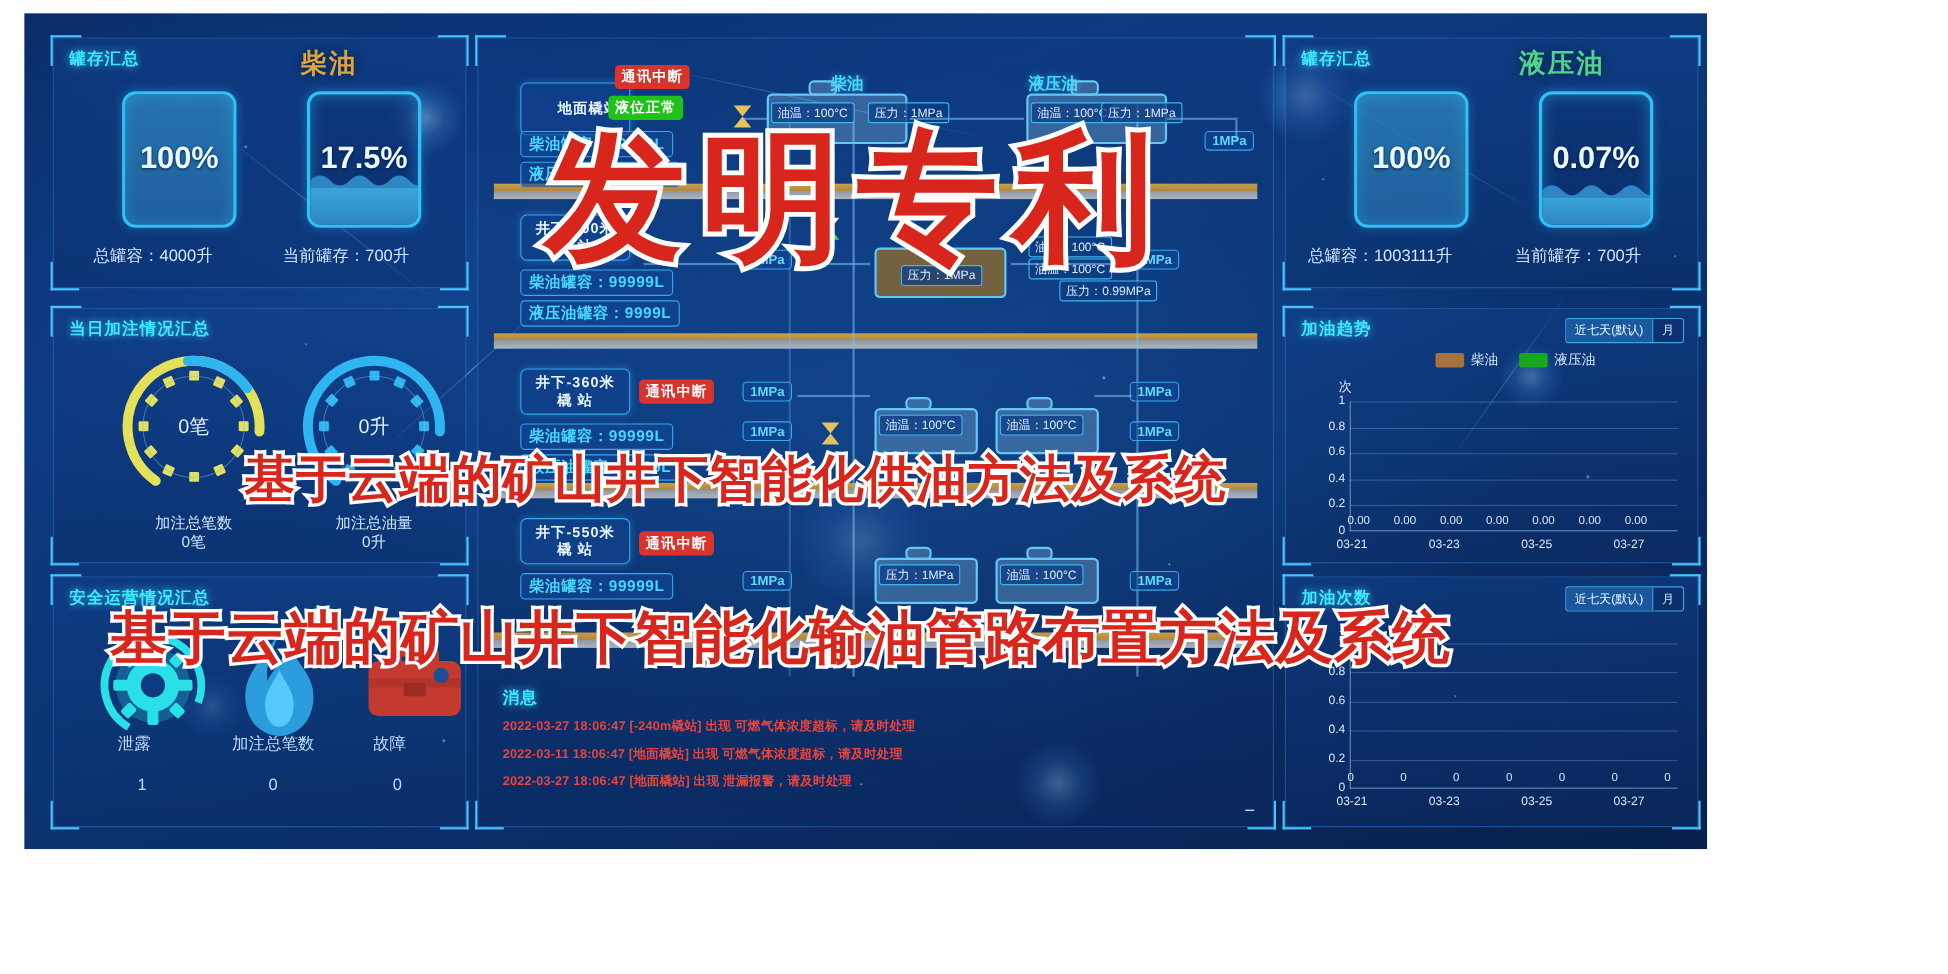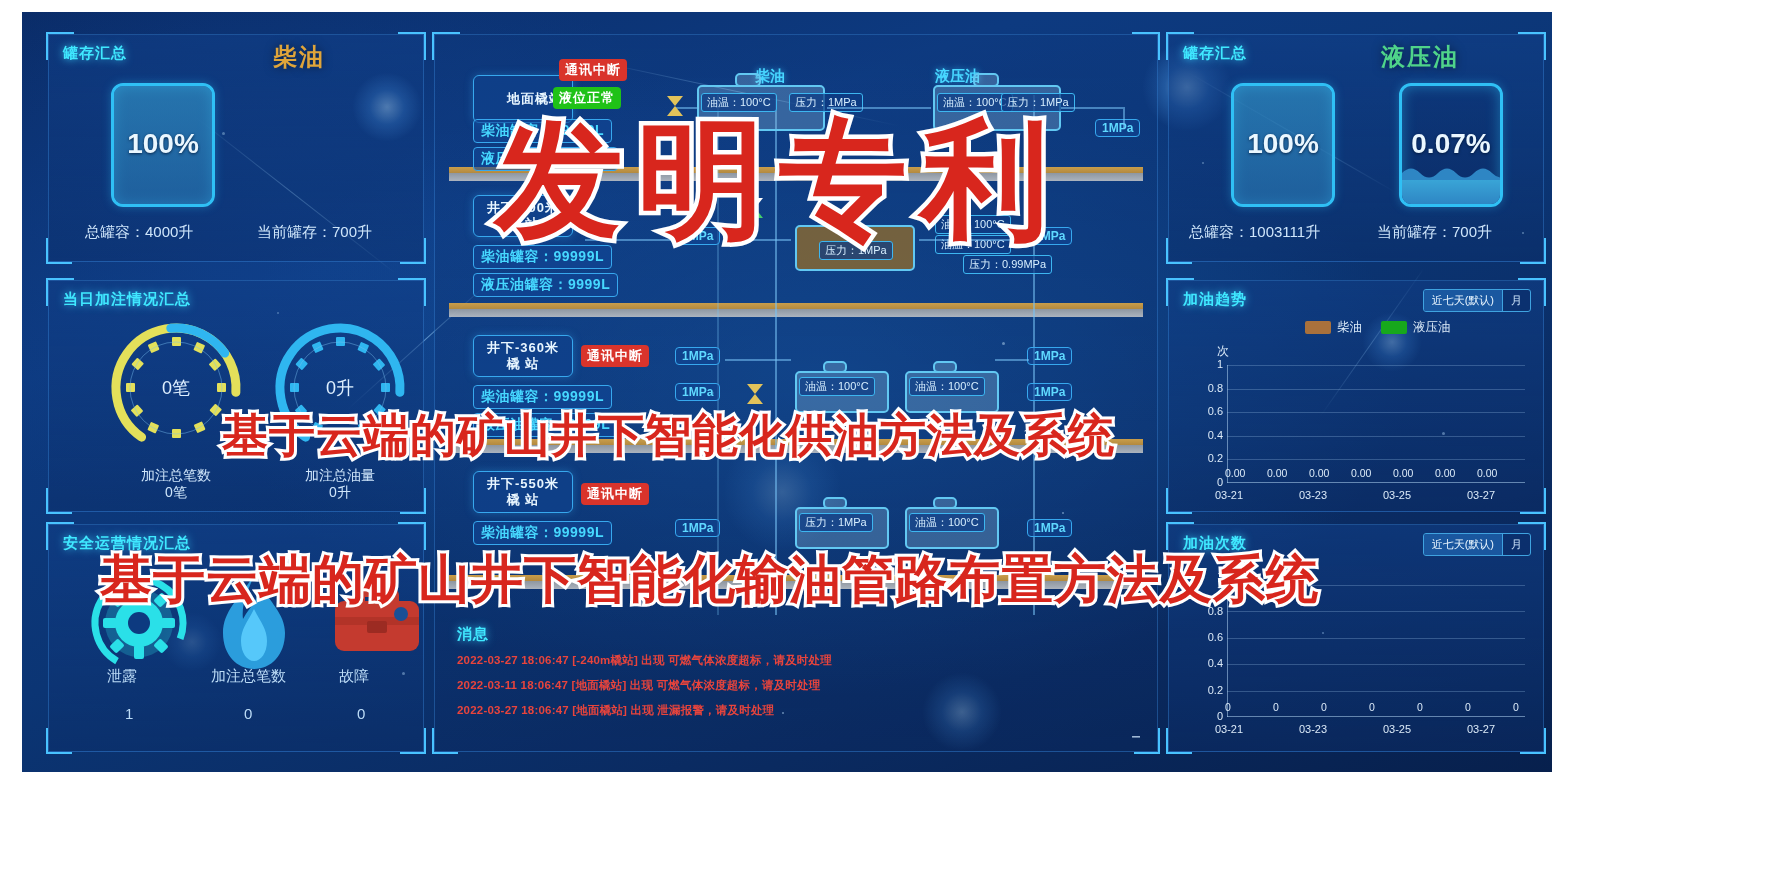--- a/index.html
+++ b/index.html
@@ -220,20 +220,27 @@
         <span class="corner-br"></span>
       <div class="panel-title">罐存汇总</div>
       <div class="prod-name" style="left:224px;top:6px;color:#e0a53a;">柴油</div>
 
       <div class="tank" style="left:62px;top:48px;">
         <div class="fill" style="height:100%;opacity:.55;"></div>
         <div class="pct">100%</div>
       </div>
       <div class="tank-caption" style="left:36px;top:188px;">总罐容：4000升</div>
 
+      <div class="tank" style="left:230px;top:48px;">
+        <div class="fill" style="height:30%;"></div>
+        <svg style="position:absolute;left:0;bottom:33px;width:104px;height:16px;" viewBox="0 0 104 16" preserveAspectRatio="none">
+          <path d="M0 9 Q 9 0 18 9 T 36 9 T 54 9 T 72 9 T 90 9 T 108 9 L108 16 L0 16 Z" fill="#2e86c4"></path>
+        </svg>
+        <div class="pct">17.5%</div>
+      </div>
       <div class="tank-caption" style="left:208px;top:188px;">当前罐存：700升</div>
     </div>
 
     <div class="panel" style="left:26px;top:268px;width:376px;height:232px;">
       <span class="corner-bl"></span>
         <span class="corner-br"></span>
       <div class="panel-title">当日加注情况汇总</div>
 
       <div class="gauge" style="left:52px;top:32px;">
         <svg width="150" height="150" viewBox="0 0 150 150">

